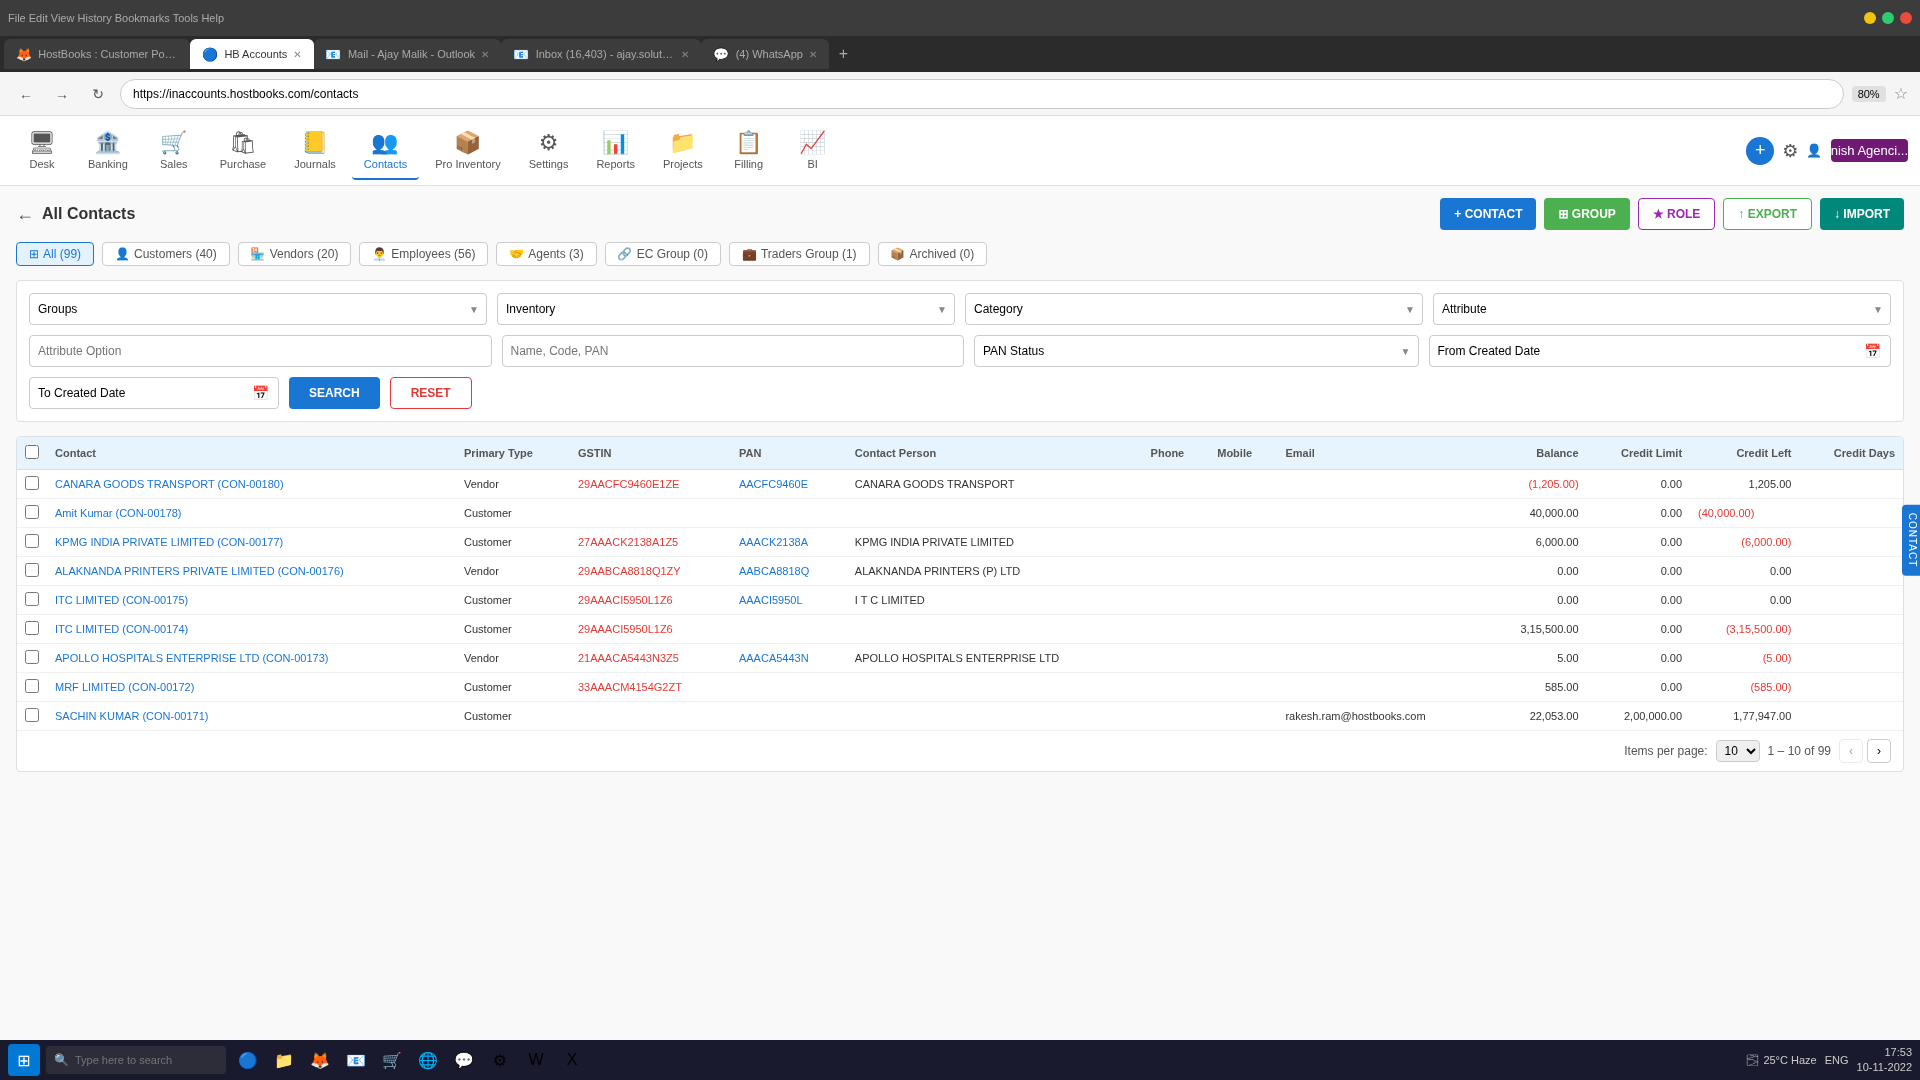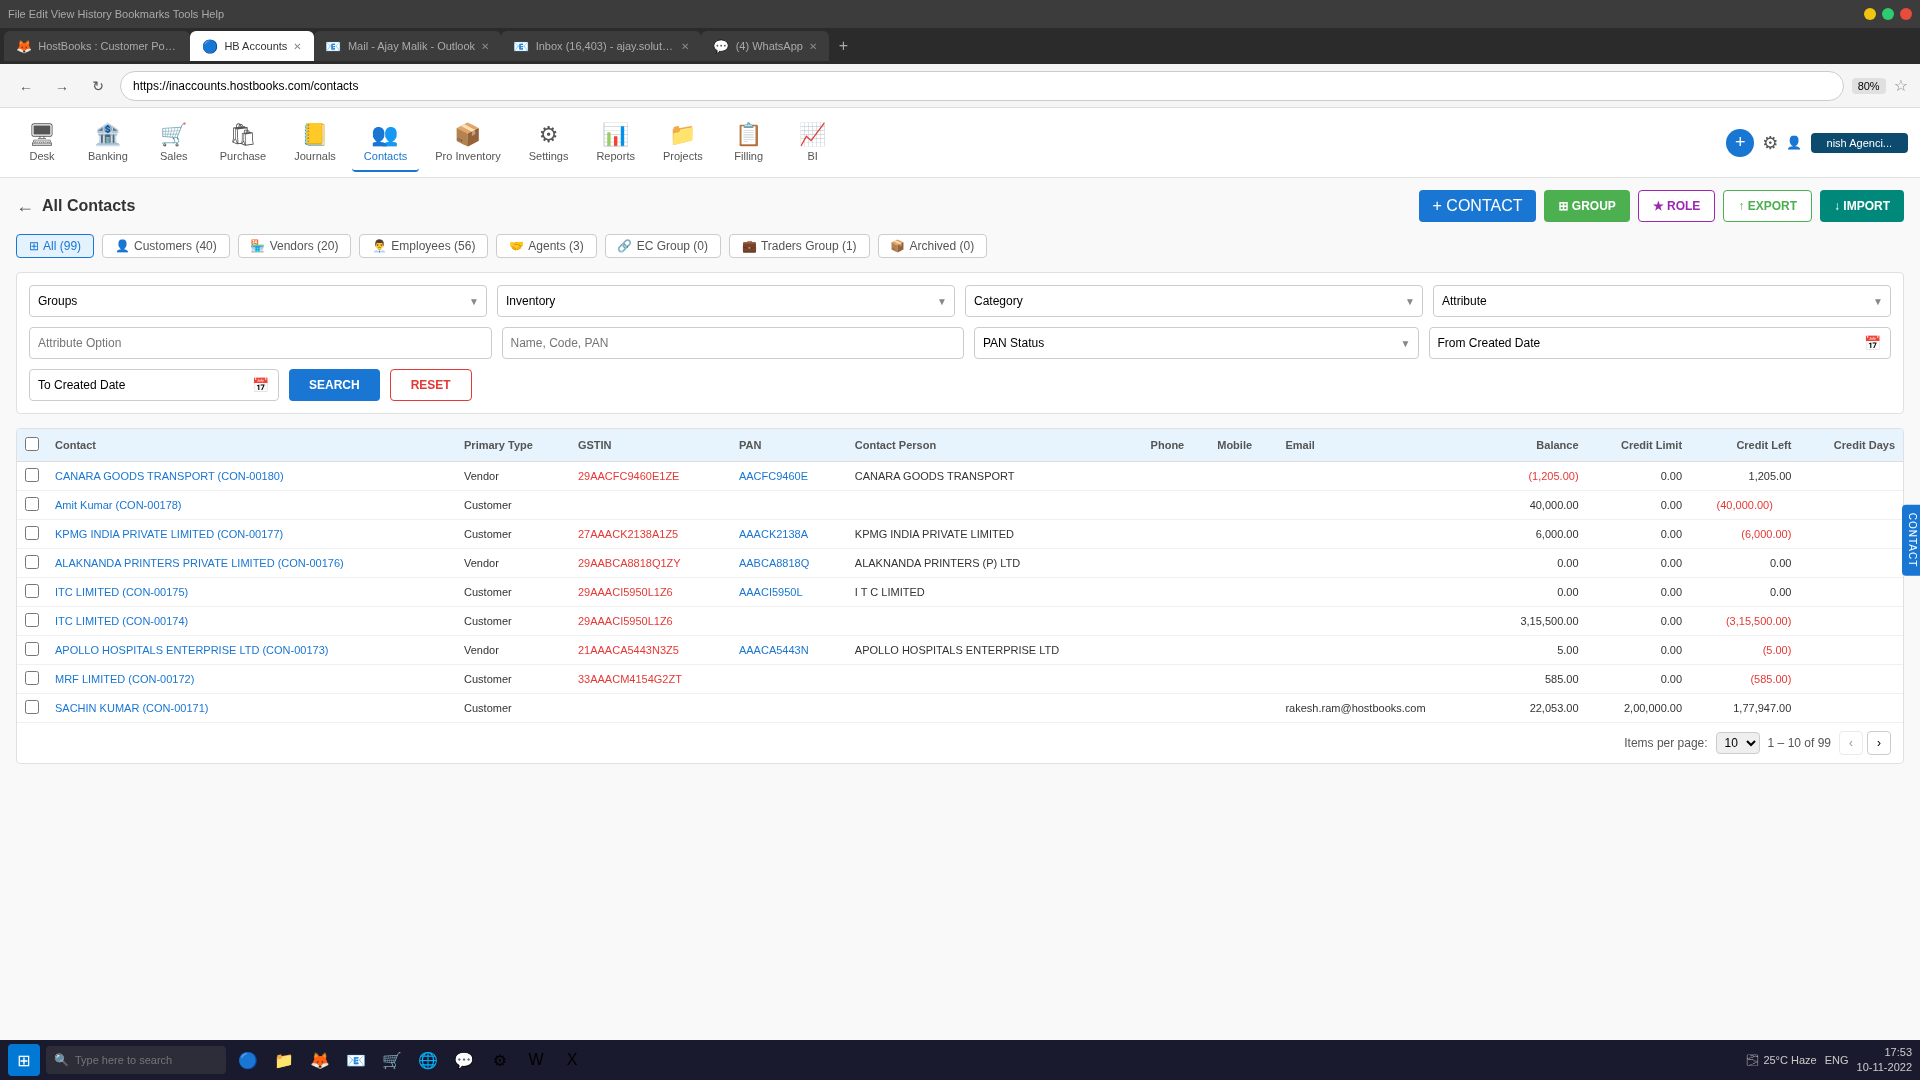--- a/index.html
+++ b/index.html
@@ -1,19 +1,19 @@
 <!DOCTYPE html>
 <html><head>
   <meta charset="utf-8">
   <style>
     * { box-sizing: border-box; margin: 0; padding: 0; }
     body { font-family: Arial, sans-serif; font-size: 12px; background: #f5f5f5; overflow: hidden; }
 
     
-    .browser-titlebar { background: #3c3c3c; height: 28px; display: flex; align-items: center; padding: 0 8px; gap: 8px; }
+    .browser-titlebar { background: #3c3c3c; height: 36px; display: flex; align-items: center; padding: 0 8px; gap: 8px; }
     .browser-titlebar-controls { display: flex; gap: 6px; margin-left: auto; }
     .browser-btn { width: 12px; height: 12px; border-radius: 50%; border: none; cursor: pointer; }
     .browser-btn.min { background: #f1c40f; }
     .browser-btn.max { background: #2ecc71; }
     .browser-btn.close { background: #e74c3c; }
 
     
     .tab-bar { background: #2b2b2b; display: flex; align-items: center; height: 36px; padding: 0 4px; }
     .tab { display: flex; align-items: center; height: 30px; padding: 0 12px; border-radius: 6px 6px 0 0; font-size: 11px; color: #ccc; cursor: pointer; gap: 6px; min-width: 120px; max-width: 200px; }
     .tab.active { background: #fff; color: #333; }
@@ -33,21 +33,21 @@
 
     
     .top-nav { background: #fff; border-bottom: 1px solid #e0e0e0; display: flex; align-items: center; padding: 0 12px; height: 70px; }
     .nav-items { display: flex; gap: 4px; flex: 1; }
     .nav-item { display: flex; flex-direction: column; align-items: center; padding: 8px 12px; cursor: pointer; color: #555; font-size: 11px; border-radius: 4px; min-width: 60px; }
     .nav-item.active { color: #1976d2; border-bottom: 2px solid #1976d2; }
     .nav-icon { font-size: 22px; margin-bottom: 2px; }
     .nav-right { display: flex; align-items: center; gap: 8px; }
     .nav-plus { width: 28px; height: 28px; background: #1976d2; border-radius: 50%; color: #fff; display: flex; align-items: center; justify-content: center; font-size: 18px; cursor: pointer; }
     .nav-gear { font-size: 18px; color: #555; cursor: pointer; }
-    .nav-user { background: #0c4a6e; color: #fff; border-radius: 4px; padding: 4px 16px; font-size: 11px; cursor: pointer; }
+    .nav-user { background: #701a75; color: #fff; border-radius: 4px; padding: 4px 0; font-size: 13px; cursor: pointer; }
 
     
     .page-content { flex: 1; overflow-y: auto; padding: 12px 16px; background: #f9f9f9; }
 
     
     .page-header { display: flex; align-items: center; justify-content: space-between; margin-bottom: 12px; }
     .page-title { font-size: 16px; font-weight: bold; color: #333; display: flex; align-items: center; gap: 8px; }
     .page-title .back-arrow { color: #555; cursor: pointer; font-size: 18px; }
     .header-actions { display: flex; gap: 8px; }
 
@@ -219,21 +219,21 @@
   </div>
 
   <div class="page-content">
 
     <div class="page-header">
       <div class="page-title">
         <span class="back-arrow">←</span>
         <span>All Contacts</span>
       </div>
       <div class="header-actions" id="header-actions">
-          <button style="height: 32px; padding: 0px 14px; border-radius: 4px; cursor: pointer; font-size: 16px; font-weight: normal; background: rgb(25, 118, 210); color: rgb(255, 255, 255); border: none;">+ CONTACT</button>
+          <button style="height: 32px; padding: 0px 14px; border-radius: 4px; cursor: pointer; font-size: 12px; font-weight: bold; background: rgb(25, 118, 210); color: rgb(255, 255, 255); border: none;">+ CONTACT</button>
           <button style="height: 32px; padding: 0px 14px; border-radius: 4px; cursor: pointer; font-size: 12px; font-weight: bold; background: rgb(76, 175, 80); color: rgb(255, 255, 255); border: none;">⊞ GROUP</button>
           <button style="height: 32px; padding: 0px 14px; border-radius: 4px; cursor: pointer; font-size: 12px; font-weight: bold; background: rgb(255, 255, 255); color: rgb(156, 39, 176); border: 1px solid rgb(156, 39, 176);">★ ROLE</button>
           <button style="height: 32px; padding: 0px 14px; border-radius: 4px; cursor: pointer; font-size: 12px; font-weight: bold; background: rgb(255, 255, 255); color: rgb(76, 175, 80); border: 1px solid rgb(76, 175, 80);">↑ EXPORT</button>
           <button style="height: 32px; padding: 0px 14px; border-radius: 4px; cursor: pointer; font-size: 12px; font-weight: bold; background: rgb(0, 137, 123); color: rgb(255, 255, 255); border: none;">↓ IMPORT</button>
         </div>
     </div>
 
     <div class="filter-tabs" id="filter-tabs">
         <div class="filter-tab active">
           <span class="filter-tab-icon">⊞</span>
@@ -355,21 +355,21 @@
       <td><a class="contact-link">Amit Kumar (CON-00178)</a></td>
       <td>Customer</td>
       <td class=""></td>
       <td class=""></td>
       <td></td>
       <td></td>
       <td></td>
       <td></td>
       <td style="text-align:right;color:#333">40,000.00</td>
       <td style="text-align:right;">0.00</td>
-      <td style="text-align:center;color:#e53935">(40,000.00)</td>
+      <td style="text-align:left;color:#e53935">(40,000.00)</td>
       <td style="text-align:right;"></td>
     </tr>
             <tr>
       <td><input type="checkbox" class="cb" style=""></td>
       <td><a class="contact-link">KPMG INDIA PRIVATE LIMITED (CON-00177)</a></td>
       <td>Customer</td>
       <td class="gstin-red">27AAACK2138A1Z5</td>
       <td class="pan-blue">AAACK2138A</td>
       <td>KPMG INDIA PRIVATE LIMITED</td>
       <td></td>

